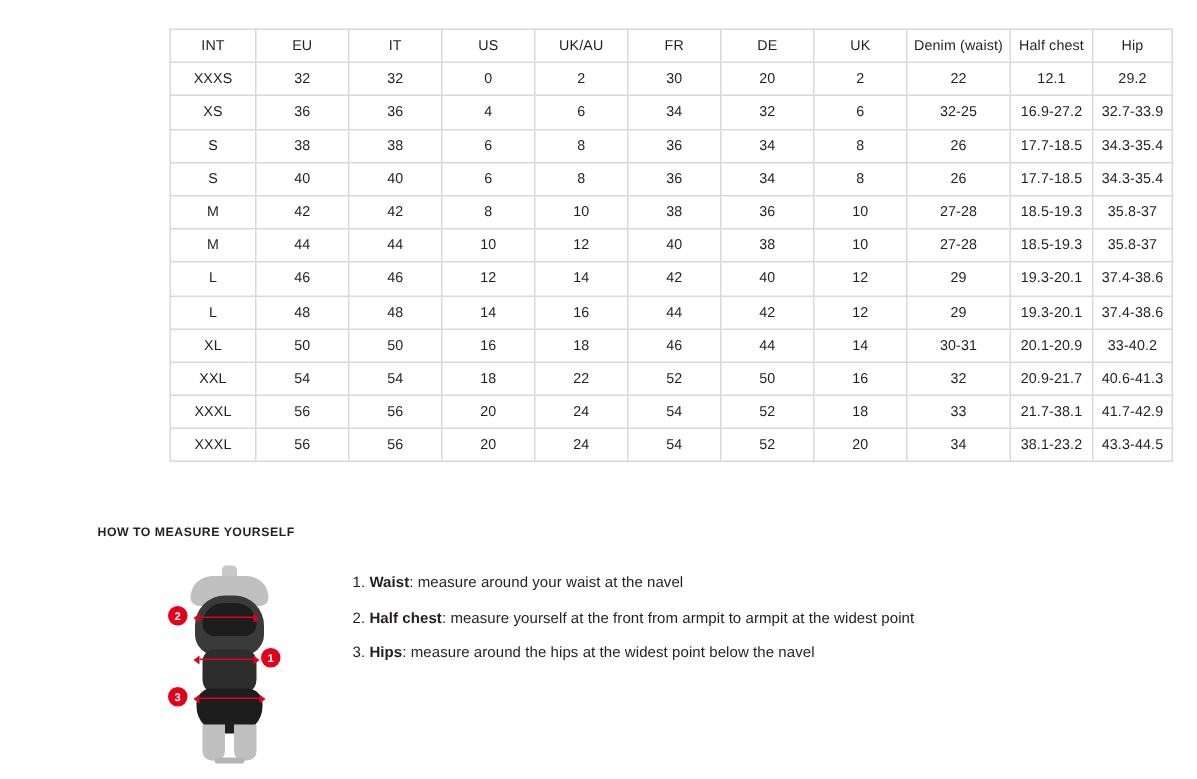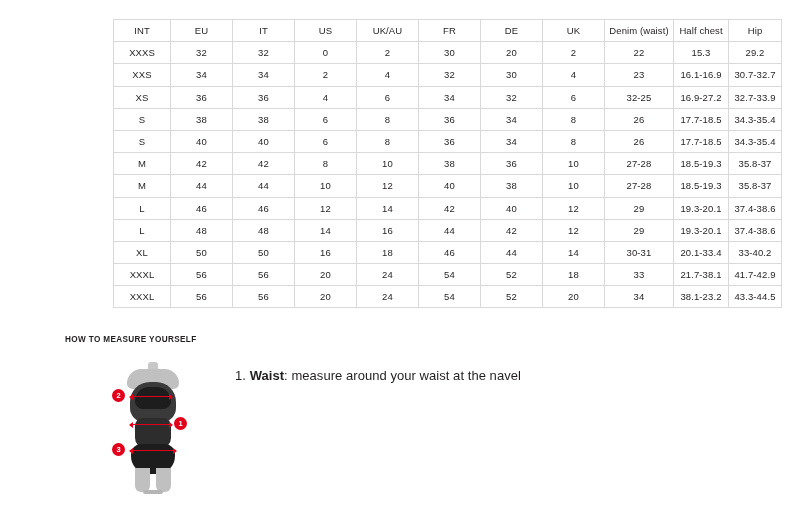--- a/index.html
+++ b/index.html
@@ -54,21 +54,21 @@
   col.c6 { width: 62px; }
   col.c7 { width: 62px; }
   col.c8 { width: 69px; }
   col.c9 { width: 55px; }
   col.c10 { width: 53px; }
 
   
   .howto {
     position: absolute;
     left: 65px;
-    top: 335px;
+    top: 350px;
     width: 680px;
   }
   .howto-title {
     font-size: 8.2px;
     font-weight: bold;
     letter-spacing: .35px;
     color: #231f20;
     margin-bottom: 10px;
   }
   .howto-body {
@@ -81,21 +81,21 @@
     width: 120px;
     height: 140px;
     margin-left: 28px;
     flex: 0 0 120px;
   }
   .steps {
     margin-left: 22px;
     padding-top: 14px;
   }
   .step {
-    font-size: 13px;
+    font-size: 10px;
     line-height: 1.25;
     color: #231f20;
     margin-bottom: 11px;
     letter-spacing: .05px;
   }
   .step b { font-weight: bold; }
 
   
   .torso {
     position: absolute;
@@ -236,35 +236,22 @@
         <tr>
           <td>XXXS</td>
           <td>32</td>
           <td>32</td>
           <td>0</td>
           <td>2</td>
           <td>30</td>
           <td>20</td>
           <td>2</td>
           <td>22</td>
-          <td>15.3</td>
+          <td>12.1</td>
           <td>29.2</td>
-        </tr>
-        <tr>
-          <td>XXS</td>
-          <td>34</td>
-          <td>34</td>
-          <td>2</td>
-          <td>4</td>
-          <td>32</td>
-          <td>30</td>
-          <td>4</td>
-          <td>23</td>
-          <td>16.1-16.9</td>
-          <td>30.7-32.7</td>
         </tr>
         <tr>
           <td>XS</td>
           <td>36</td>
           <td>36</td>
           <td>4</td>
           <td>6</td>
           <td>34</td>
           <td>32</td>
           <td>6</td>
@@ -353,22 +340,35 @@
         <tr>
           <td>XL</td>
           <td>50</td>
           <td>50</td>
           <td>16</td>
           <td>18</td>
           <td>46</td>
           <td>44</td>
           <td>14</td>
           <td>30-31</td>
-          <td>20.1-33.4</td>
+          <td>20.1-20.9</td>
           <td>33-40.2</td>
+        </tr>
+        <tr>
+          <td>XXL</td>
+          <td>54</td>
+          <td>54</td>
+          <td>18</td>
+          <td>22</td>
+          <td>52</td>
+          <td>50</td>
+          <td>16</td>
+          <td>32</td>
+          <td>20.9-21.7</td>
+          <td>40.6-41.3</td>
         </tr>
         <tr>
           <td>XXXL</td>
           <td>56</td>
           <td>56</td>
           <td>20</td>
           <td>24</td>
           <td>54</td>
           <td>52</td>
           <td>18</td>
@@ -419,18 +419,26 @@
 
         <div class="arrow-line" style="left:40px; top:96px; width:40px;"></div>
         <div class="dot" style="left:19px; top:89px;">3</div>
       </div>
 
       <div class="steps">
         <div class="step">
           <span>1.</span>
           <b>Waist</b><span>: measure around your waist at the navel</span>
         </div>
+        <div class="step">
+          <span>2.</span>
+          <b>Half chest</b><span>: measure yourself at the front from armpit to armpit at the widest point</span>
+        </div>
+        <div class="step">
+          <span>3.</span>
+          <b>Hips</b><span>: measure around the hips at the widest point below the navel</span>
+        </div>
       </div>
 
     </div>
   </div>
 
 </div>
 
 </body></html>

